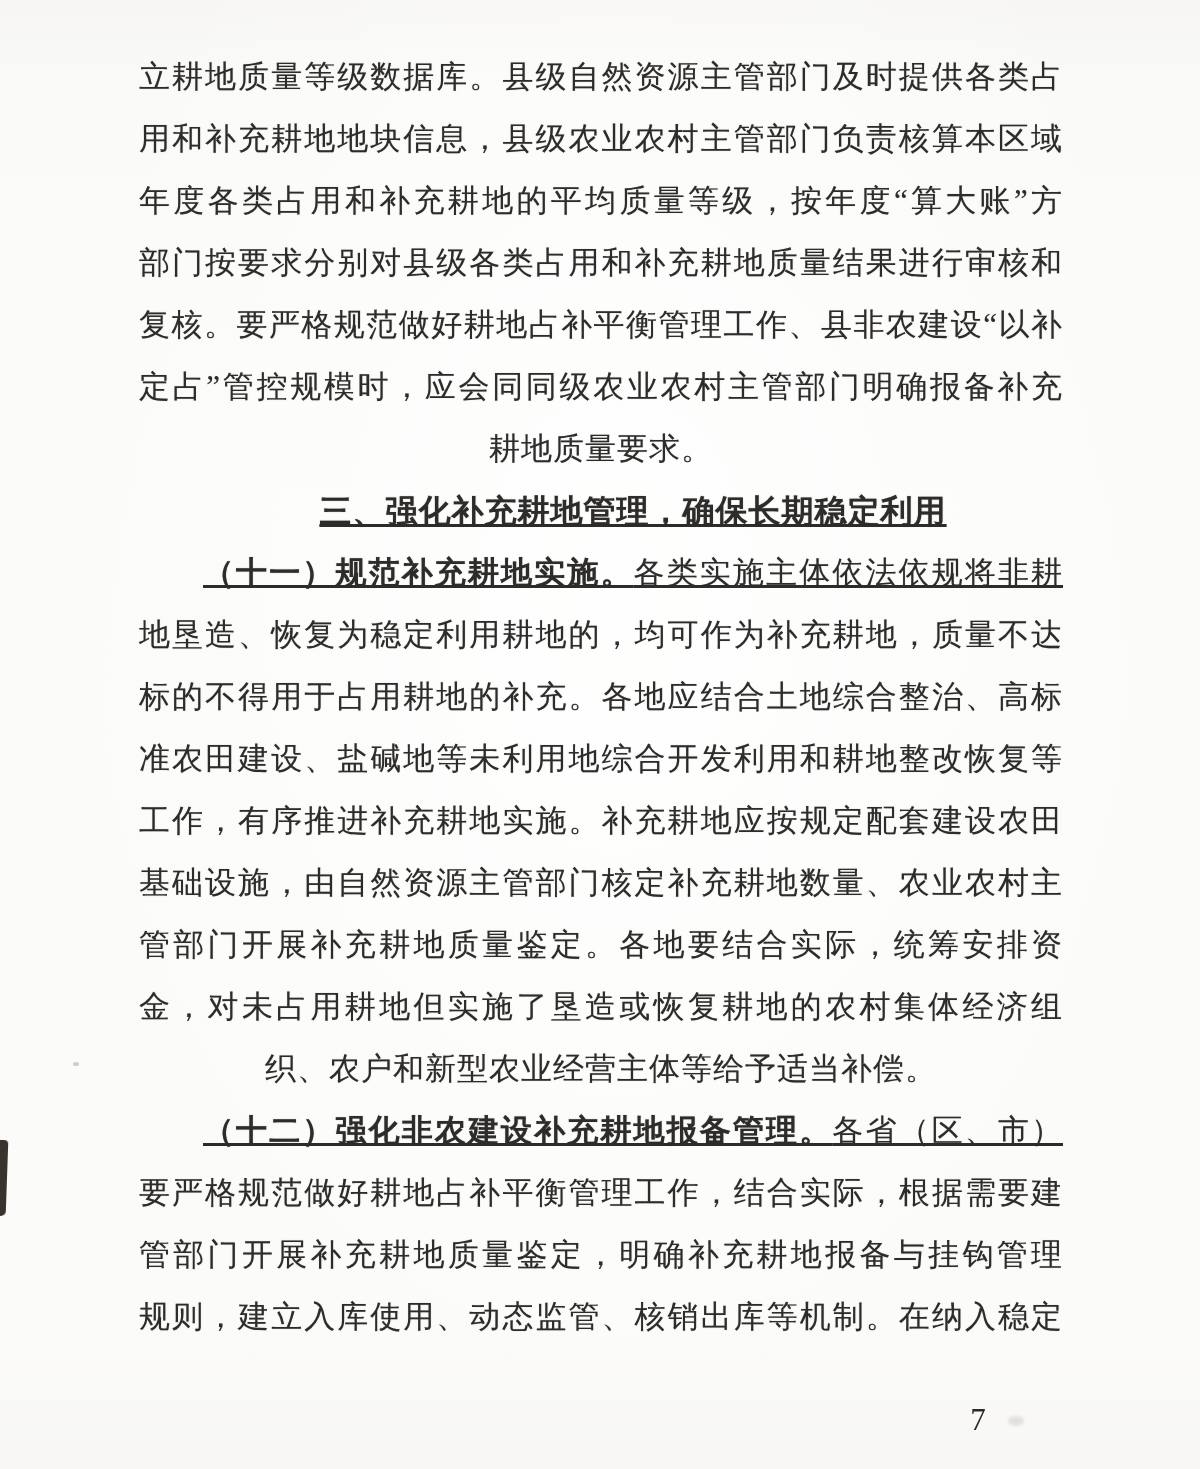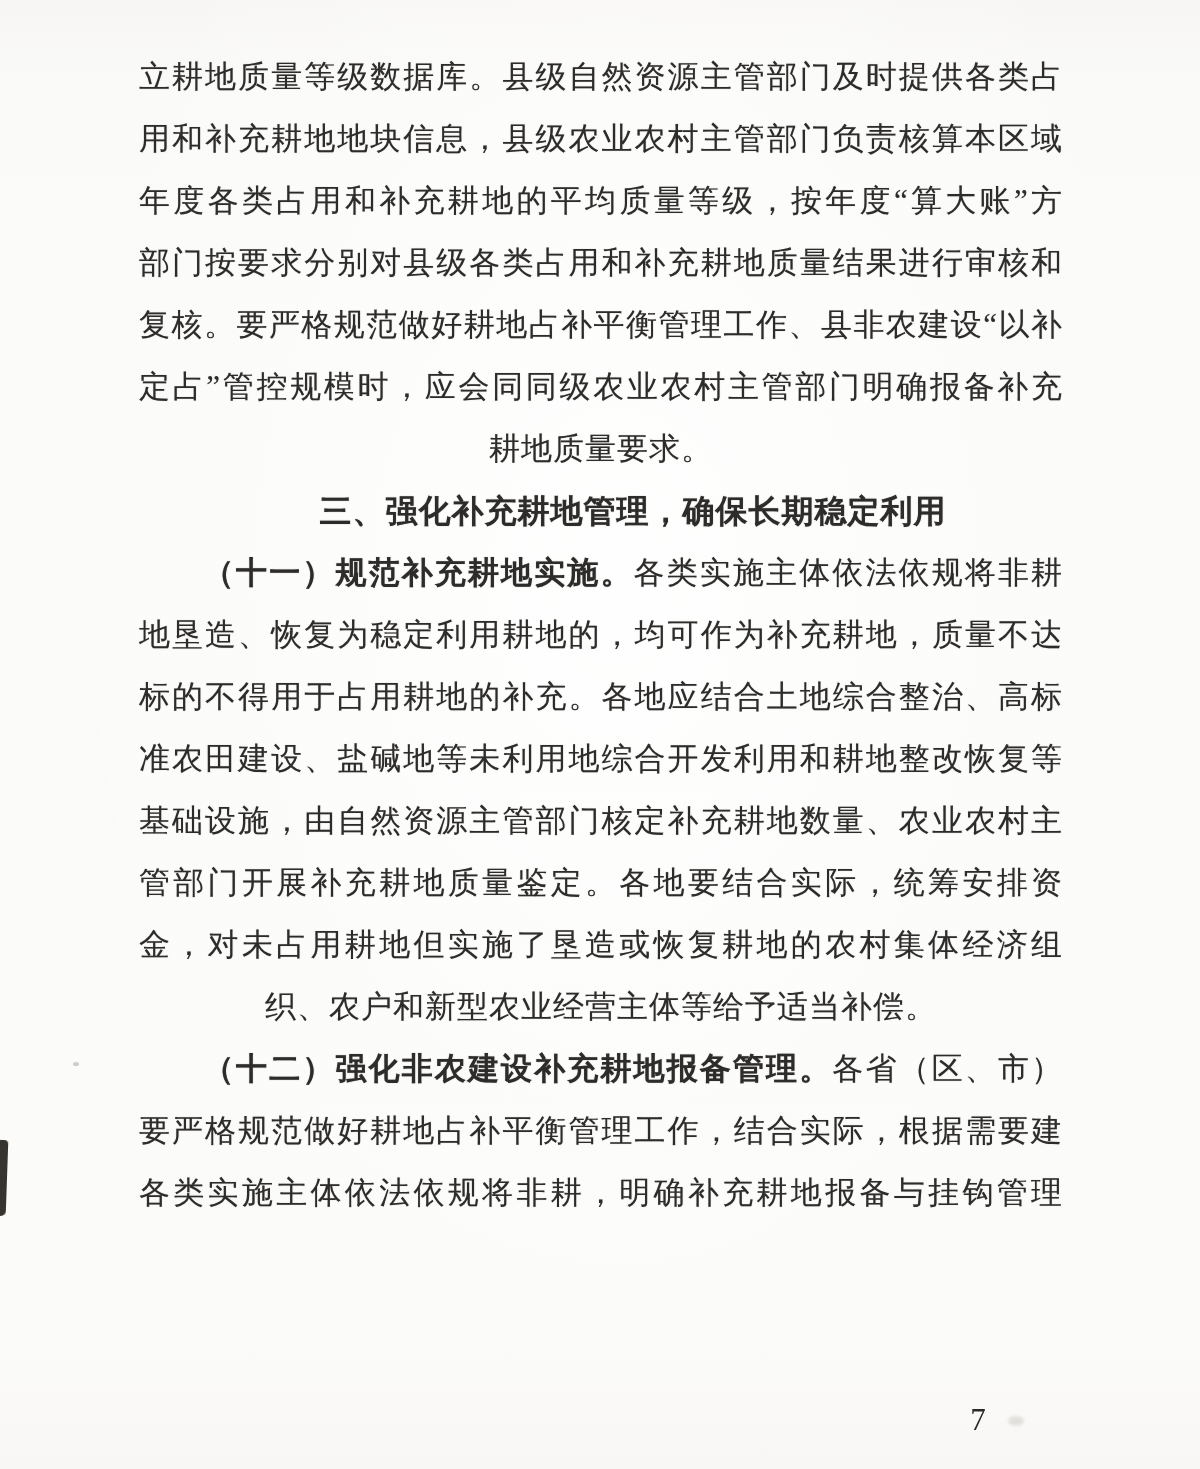--- a/index.html
+++ b/index.html
@@ -37,20 +37,21 @@
     text-shadow: 0 0 1px rgba(46,44,42,0.35);
   }
   .line.fill {
     white-space: normal;
     text-align: justify;
     text-align-last: justify;
     -moz-text-align-last: justify;
   }
   .line.indent {
     padding-left: 64px;
+    text-decoration: underline;
   }
   .line.fill.indent {
     width: 860px;
   }
   .line .b {
     font-weight: 700;
     font-family: "Liberation Sans", "DejaVu Sans", sans-serif;
     text-shadow: 0 0 1px rgba(30,28,26,0.5);
   }
   .line.heading {
@@ -115,27 +116,29 @@
       <div class="line fill"><span>年度各类占用和补充耕地的平均质量等级，按年度“算大账”方</span></div>
       <div class="line fill"><span>部门按要求分别对县级各类占用和补充耕地质量结果进行审核和</span></div>
       <div class="line fill"><span>复核。要严格规范做好耕地占补平衡管理工作、县非农建设“以补</span></div>
       <div class="line fill"><span>定占”管控规模时，应会同同级农业农村主管部门明确报备补充</span></div>
       <div class="line"><span>耕地质量要求。</span></div>
       <div class="line indent heading"><span class="b">三、强化补充耕地管理，确保长期稳定利用</span></div>
       <div class="line fill indent"><span class="b">（十一）规范补充耕地实施。</span><span>各类实施主体依法依规将非耕</span></div>
       <div class="line fill"><span>地垦造、恢复为稳定利用耕地的，均可作为补充耕地，质量不达</span></div>
       <div class="line fill"><span>标的不得用于占用耕地的补充。各地应结合土地综合整治、高标</span></div>
       <div class="line fill"><span>准农田建设、盐碱地等未利用地综合开发利用和耕地整改恢复等</span></div>
+      <div class="line fill"><span>工作，有序推进补充耕地实施。补充耕地应按规定配套建设农田</span></div>
       <div class="line fill"><span>基础设施，由自然资源主管部门核定补充耕地数量、农业农村主</span></div>
       <div class="line fill"><span>管部门开展补充耕地质量鉴定。各地要结合实际，统筹安排资</span></div>
       <div class="line fill"><span>金，对未占用耕地但实施了垦造或恢复耕地的农村集体经济组</span></div>
       <div class="line"><span>织、农户和新型农业经营主体等给予适当补偿。</span></div>
       <div class="line fill indent"><span class="b">（十二）强化非农建设补充耕地报备管理。</span><span>各省（区、市）</span></div>
       <div class="line fill"><span>要严格规范做好耕地占补平衡管理工作，结合实际，根据需要建</span></div>
-      <div class="line fill"><span>各类实施主体依法依规将非耕，明确补充耕地报备与挂钩管理</span></div>
+      <div class="line fill"><span>管部门开展补充耕地质量鉴定，明确补充耕地报备与挂钩管理</span></div>
+      <div class="line fill"><span>规则，建立入库使用、动态监管、核销出库等机制。在纳入稳定</span></div>
     </div>
 
   <div class="page-number">7</div>
 
   <div class="artifact-left-smudge"></div>
   <div class="artifact-dot"></div>
   <div class="artifact-smudge-pagenum"></div>
 
 </div>
 

